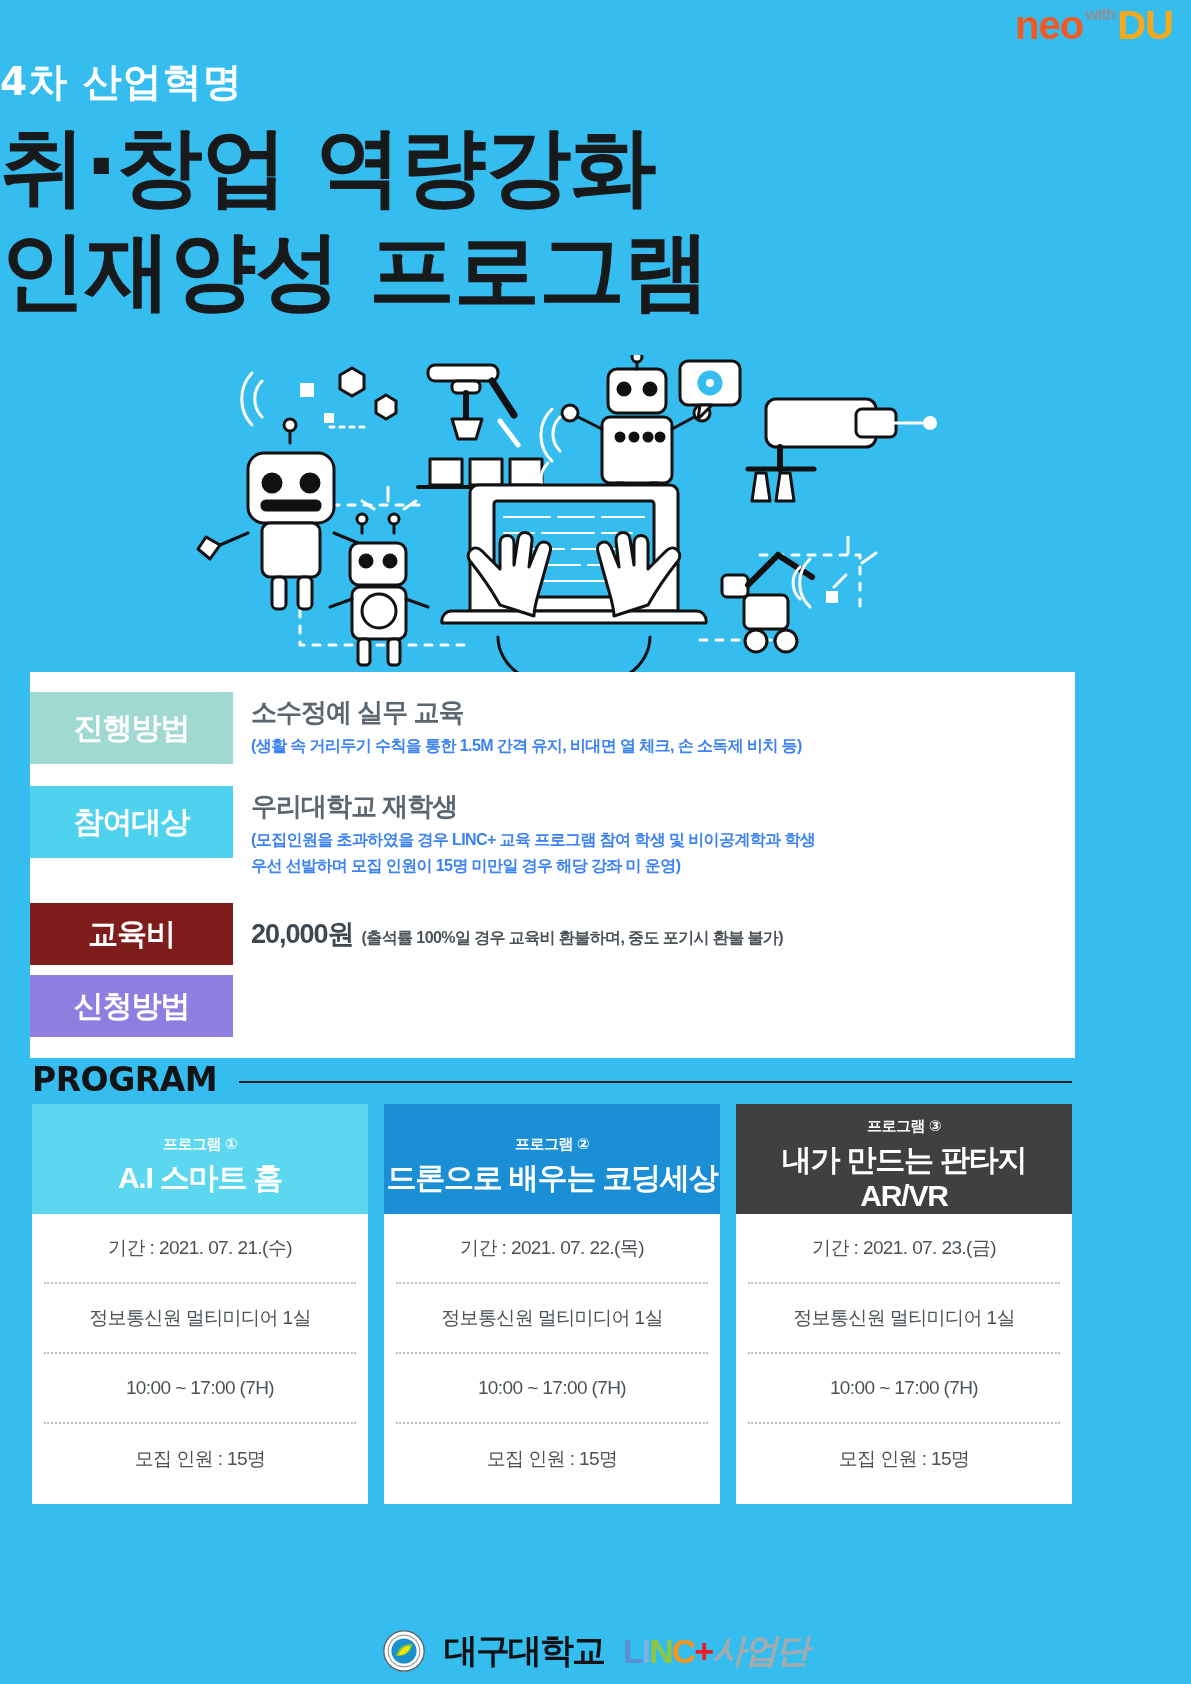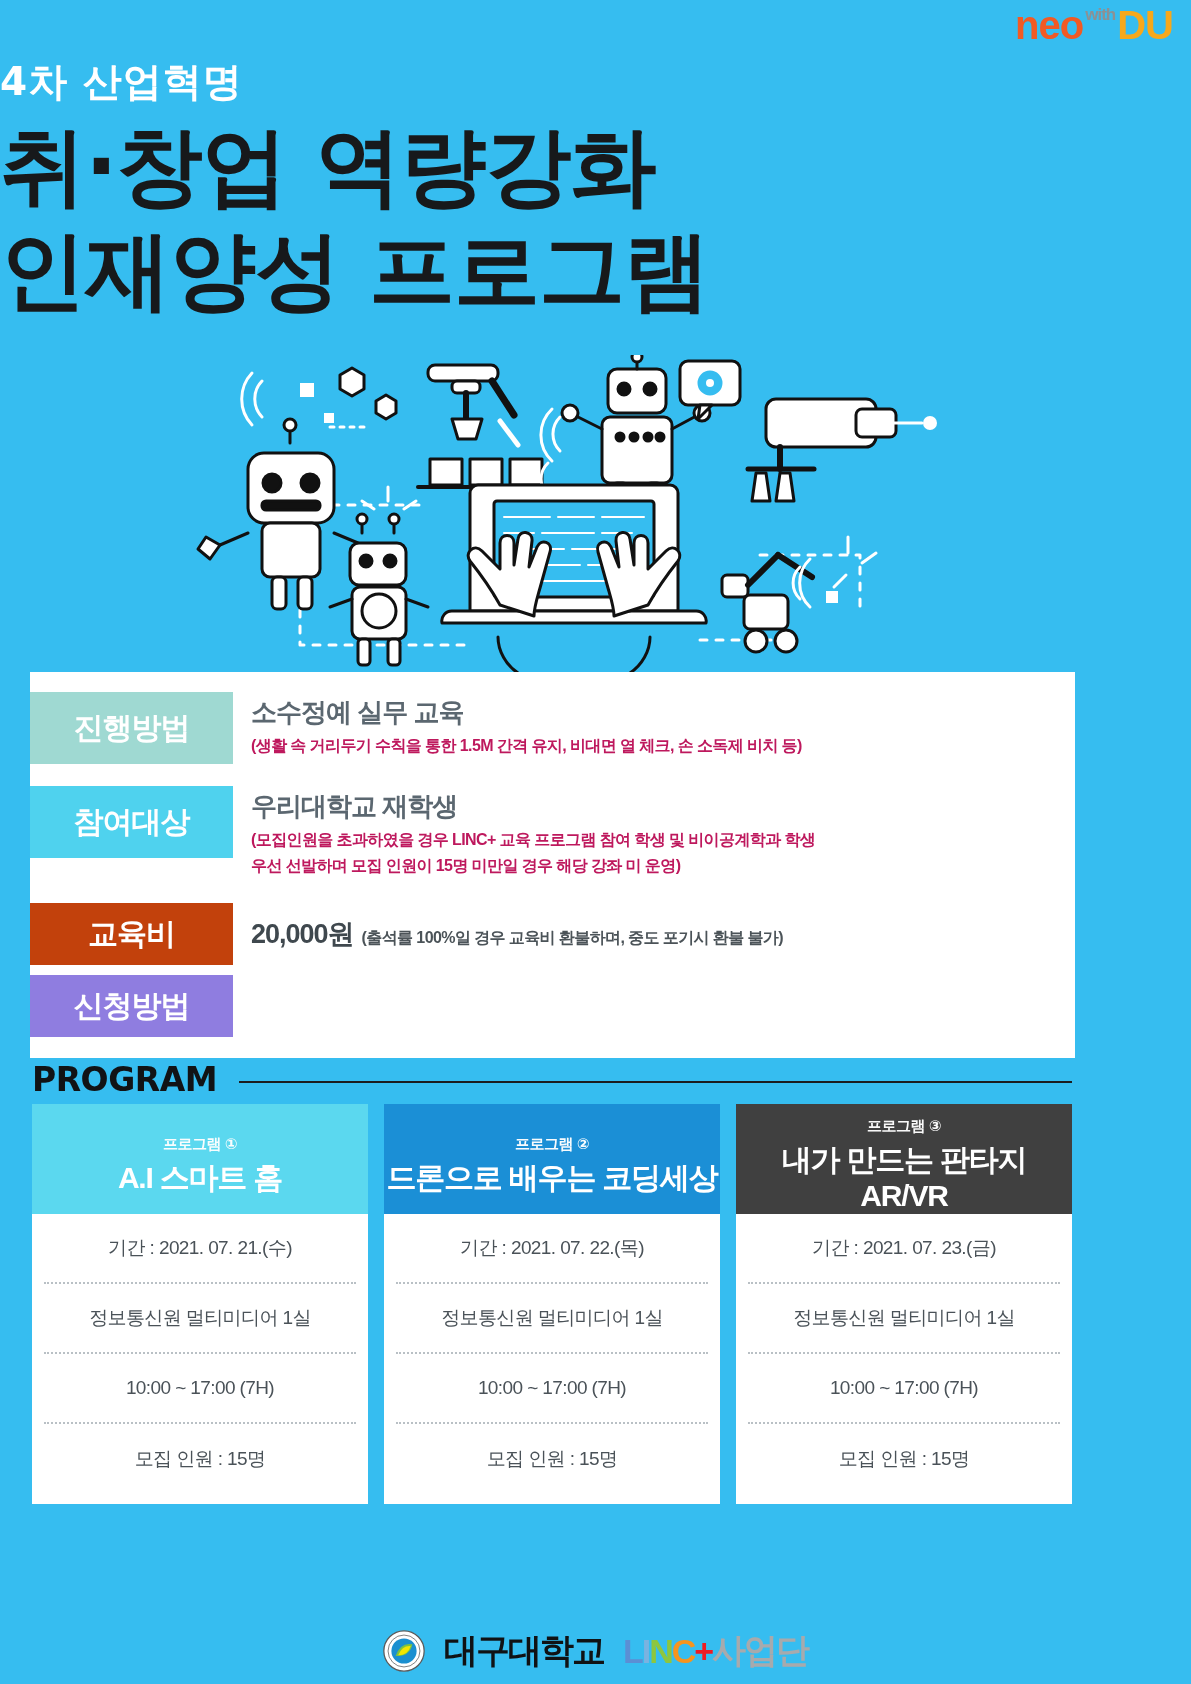--- a/index.html
+++ b/index.html
@@ -54,21 +54,21 @@
     color:#ffffff; font-size:30px; font-weight:bold;
     text-align:center; letter-spacing:-1px;
     display:flex; align-items:center; justify-content:center;
   }
   .info-body{ padding-left:18px; padding-top:4px; }
   .info-head{
     font-size:26px; color:#5b6770; font-weight:bold;
     letter-spacing:-1px; line-height:1.25;
   }
   .info-note{
-    font-size:16px; color:#be185d; letter-spacing:-.6px;
+    font-size:16px; color:#3b82f6; letter-spacing:-.6px;
     line-height:1.55; margin-top:5px; font-weight:bold;
   }
   .fee-line{ display:flex; align-items:baseline; gap:8px; }
   .fee-amount{ font-size:27px; color:#3f484e; font-weight:bold; letter-spacing:-1px; }
   .fee-note{ font-size:16px; color:#4b5358; letter-spacing:-.6px; font-weight:bold; }
   .apply-line{
     font-size:24px; color:#3f484e; letter-spacing:-1px;
     line-height:1.33; font-weight:bold;
   }
 
@@ -117,21 +117,21 @@
     position:absolute; left:0; bottom:0; width:1191px; height:66px;
     background:#36bdf0; display:flex; align-items:center; justify-content:center; gap:19px;
   }
   .emblem{ width:42px; height:42px; }
   .footer-univ{
     font-size:34px; font-weight:bold; color:#101214; letter-spacing:-2px;
     font-family:"DejaVu Sans","Liberation Sans",sans-serif;
   }
   .footer-linc{ display:flex; align-items:center; font-size:34px; font-weight:bold; letter-spacing:-2px; }
   .fl-l{ color:#5b8fd4; } .fl-i{ color:#7ab3e0; } .fl-n{ color:#8dc63f; }
-  .fl-c{ color:#f7941e; } .fl-p{ color:#ed1c24; } .fl-rest{ color:#a7aaad; }
+  .fl-c{ color:#f7941e; } .fl-p{ color:#ed1c24; } .fl-rest{ color:#a7aaad;font-style:italic; }
 </style>
 </head>
 <body>
 
 <div class="brand-logo">
   <span class="brand-neo">neo</span>
   <span class="brand-with">with</span>
   <span class="brand-du">DU</span>
 </div>
 
@@ -302,21 +302,21 @@
   <div class="info-row" style="margin-top:22px;">
     <div class="info-label" style="background:#4fd2ee;height:72px;">참여대상</div>
     <div class="info-body">
       <div class="info-head">우리대학교 재학생</div>
       <div class="info-note">(모집인원을 초과하였을 경우 LINC+ 교육 프로그램 참여 학생 및 비이공계학과 학생</div>
       <div class="info-note" style="margin-top:2px;">우선 선발하며 모집 인원이 15명 미만일 경우 해당 강좌 미 운영)</div>
     </div>
   </div>
 
   <div class="info-row" style="margin-top:24px;align-items:center;">
-    <div class="info-label" style="background:#c2410c;height:62px;text-align:center;">교육비</div>
+    <div class="info-label" style="background:#7f1d1d;height:62px;text-align:center;">교육비</div>
     <div class="info-body" style="padding-top:0;">
       <div class="fee-line">
         <span class="fee-amount">20,000원</span>
         <span class="fee-note">(출석률 100%일 경우 교육비 환불하며, 중도 포기시 환불 불가)</span>
       </div>
     </div>
   </div>
 
   <div class="info-row" style="margin-top:10px;">
     <div class="info-label" style="background:#8f7de0;height:62px;">신청방법</div>

